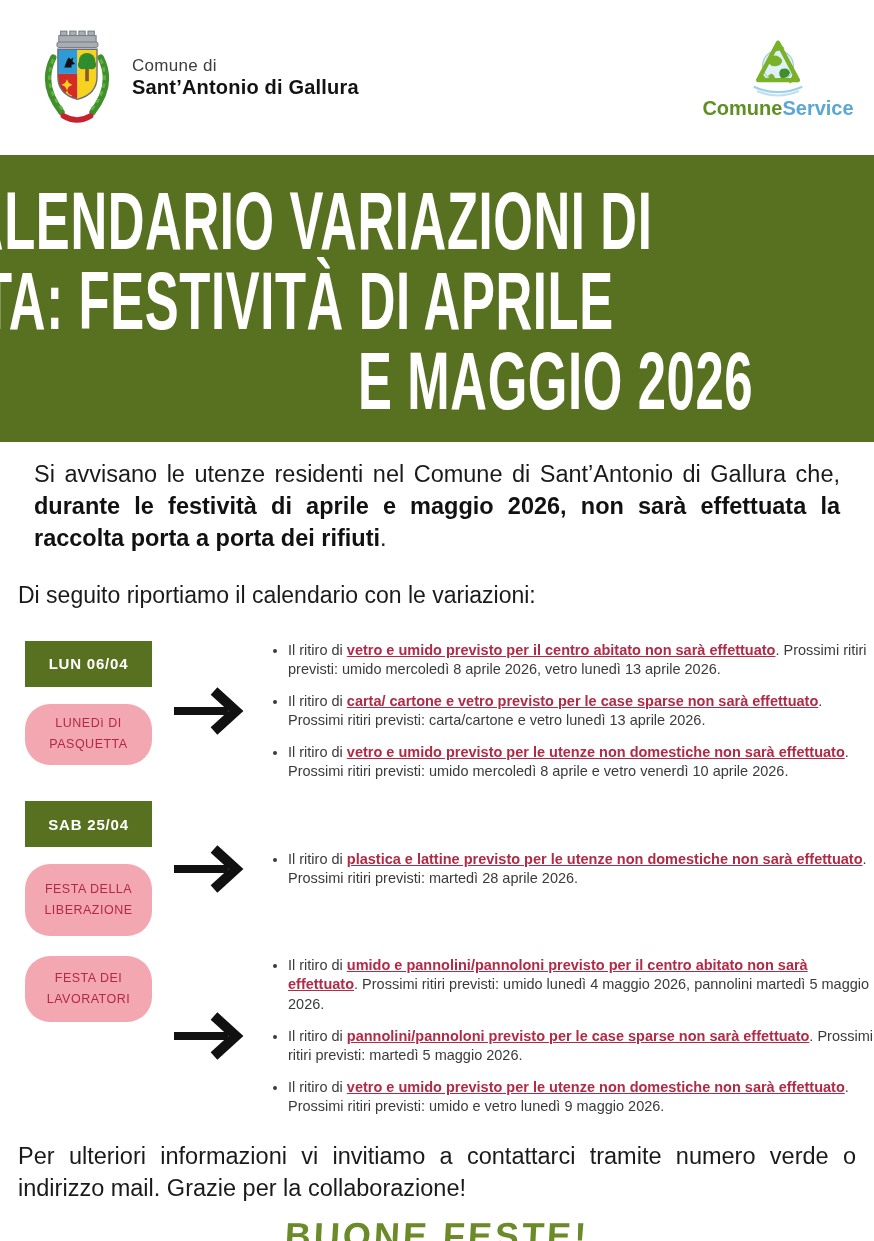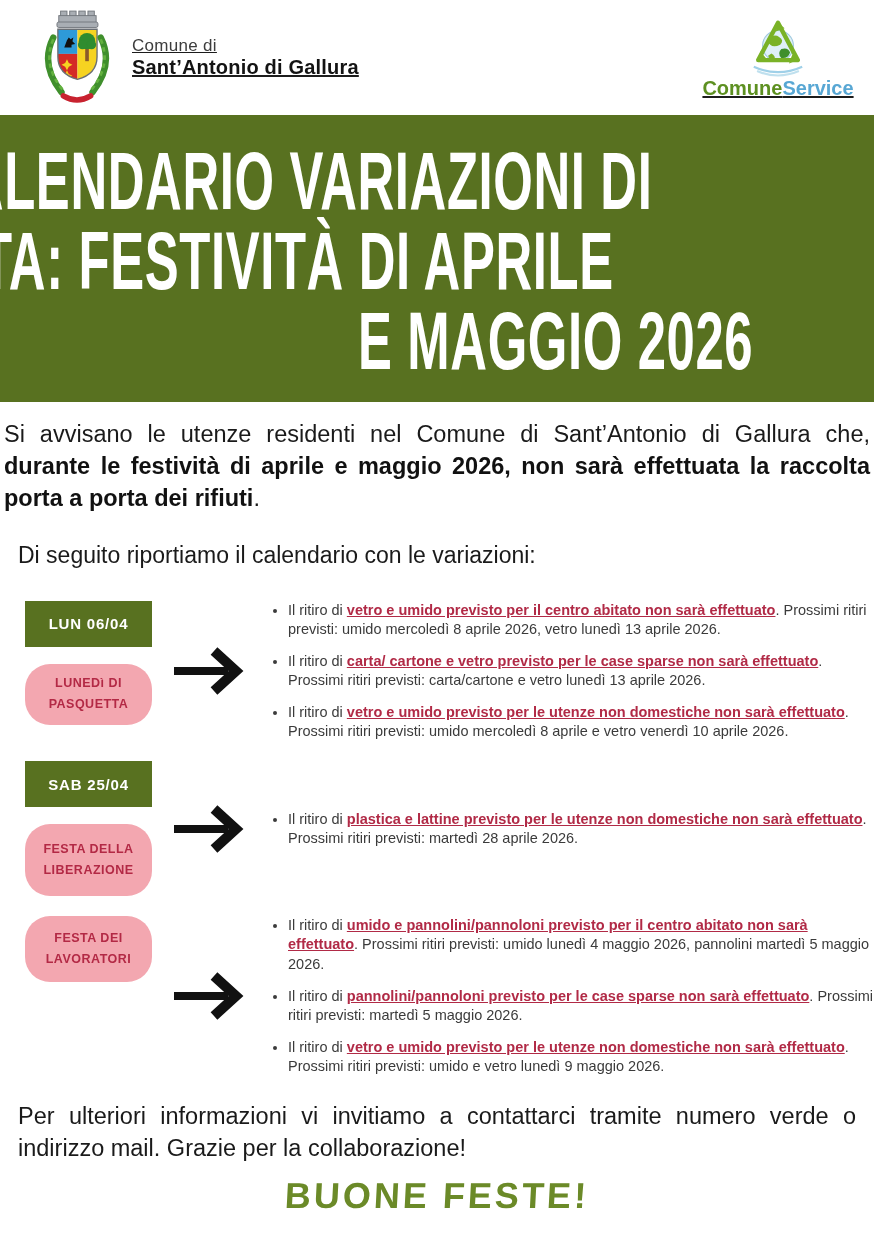--- a/index.html
+++ b/index.html
@@ -3,51 +3,51 @@
 <meta charset="utf-8">
 <style>
   * { margin:0; padding:0; box-sizing:border-box; }
   html,body { background:#ffffff; }
   body {
     width:874px; height:1241px; margin:0 auto; overflow:hidden;
     font-family:"Liberation Sans", sans-serif; color:#1c1c1c; position:relative;
   }
 
   
-  .header { height:115px; display:flex; align-items:center; justify-content:space-between;
-            padding:0 26px 0 36px; background:#fff;text-decoration:underline; }
+  .header { height:155px; display:flex; align-items:center; justify-content:space-between;
+            padding:0 26px 0 36px; background:#fff; }
   .header-left { display:flex; align-items:center; gap:14px; }
   .muni-text { display:flex; flex-direction:column; }
   .muni-line1 { font-size:17px; color:#3d3d3d; letter-spacing:.3px; }
   .muni-line2 { font-size:20px; font-weight:700; color:#131313; letter-spacing:.2px; }
   .tekno { display:flex; flex-direction:column; align-items:center; width:140px; }
   .tekno-text { font-size:20px; line-height:20px; white-space:nowrap; }
   .tekno-text .t1 { color:#5d9021; font-weight:800; }
   .tekno-text .t2 { color:#58a7d4; font-weight:600; }
 
   
   .banner { background:#587120; height:287px; display:flex; flex-direction:column;
             align-items:flex-end; justify-content:center; padding-top:4px; }
   .banner-line { color:#ffffff; font-weight:700; font-size:82px; line-height:80px;
                  white-space:nowrap; transform:scaleX(0.62); transform-origin:50% 50%;
                  letter-spacing:1px; }
 
   
-  .intro { padding:16px 4px 0; font-size:23.5px; line-height:1.37; text-align:justify; color:#1a1a1a; }
+  .intro { padding:16px 34px 0; font-size:23.5px; line-height:1.37; text-align:justify; color:#1a1a1a; }
   .intro b { color:#111; }
   .subtitle { padding:27px 18px 0; font-size:23px; color:#1a1a1a; }
 
   
   .sections { margin-top:32px; display:flex; flex-direction:column; gap:20px;align-items:flex-end; }
   .section { display:flex; align-items:stretch; }
   .badges { width:127px; margin-left:25px; display:flex; flex-direction:column; gap:17px; flex:0 0 auto; }
   .badge-date { background:#587120; color:#fff; height:46px; display:flex; align-items:center;
                 justify-content:center; font-weight:700; font-size:15px; letter-spacing:.8px; }
   .badge-holiday { background:#f3a7b0; color:#b32945; min-height:61px; display:flex; flex-direction:column;
-                   align-items:center; justify-content:center; text-align:center; font-weight:700;
+                   align-items:center; justify-content:center; text-align:center; font-weight:400;
                    font-size:12.5px; letter-spacing:.5px; line-height:1.7; padding:8px 12px;border-radius:25px; }
   .arrow-col { width:118px; flex:0 0 auto; display:flex; align-items:center; justify-content:center; }
   .bullets-col { flex:1; display:flex; flex-direction:column; justify-content:center; }
   ul.bullets { list-style:disc; padding-left:18px; }
   ul.bullets li { font-size:14.5px; line-height:1.32; color:#3b3b3b; margin-bottom:13px; }
   ul.bullets li:last-child { margin-bottom:0; }
   .hl { color:#b12a46; font-weight:700; text-decoration:underline; }
 
   
   .outro { padding:24px 18px 0; font-size:23.5px; line-height:1.37; text-align:justify; color:#1a1a1a; }

